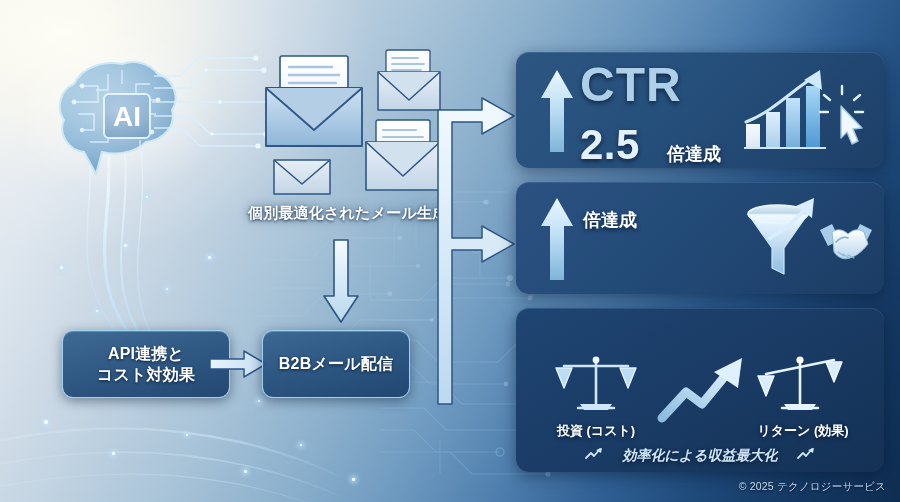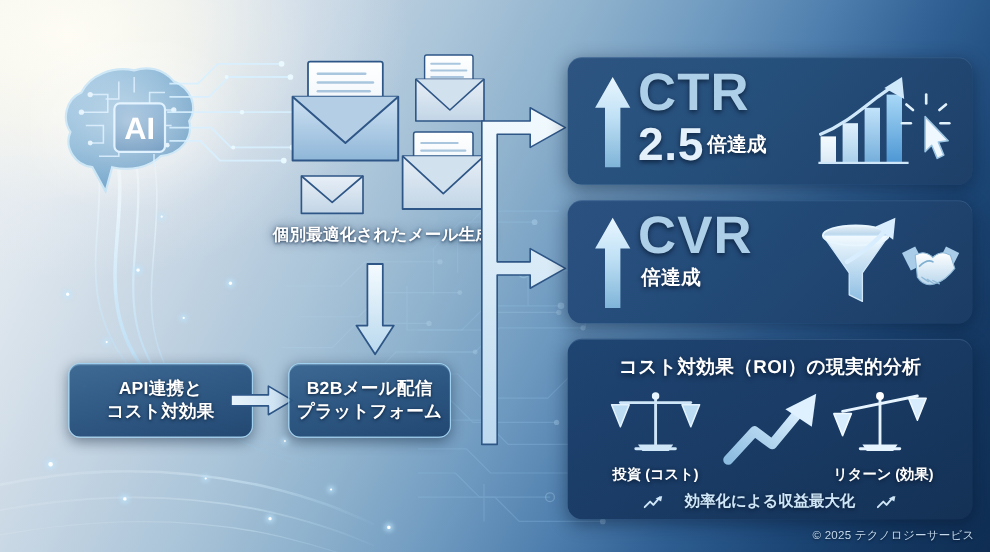--- a/index.html
+++ b/index.html
@@ -110,21 +110,21 @@
   #arrow-ctr { left:24px; top:16px; }
   #arrow-cvr { left:24px; top:14px; }
 
   .metric-text { position:absolute; left:64px; top:10px; }
   .metric-label {
     font-size:48px; font-weight:700; line-height:.96;
     color:#aecfe8;
     letter-spacing:1px;
     text-shadow:0 2px 5px rgba(4,18,40,.7);
   }
-  .metric-value-row { display:flex; align-items:center; margin-top:2px; }
+  .metric-value-row { display:flex; align-items:flex-end; margin-top:16px;gap:24px; }
   .metric-value {
     font-size:42px; font-weight:700; line-height:1;
     color:#e4f1fb;
     letter-spacing:.5px;
     text-shadow:0 2px 5px rgba(4,18,40,.75);
   }
   .metric-unit {
     font-size:18px; font-weight:700;
     color:#ffffff; margin-left:3px;
     text-shadow:0 2px 4px rgba(4,18,40,.8);
@@ -155,24 +155,25 @@
     color:#ffffff;
     text-shadow:0 1px 4px rgba(4,18,40,.9);
     white-space:nowrap;
     text-align:center;
   }
   #roi-cap-left  { left:20px;  top:114px; width:120px; }
   #roi-cap-right { left:222px; top:114px; width:130px; }
 
   .roi-footer {
     position:absolute; left:0; right:0; top:139px;
-    display:flex; align-items:center; justify-content:center; gap:20px;
+    display:flex; justify-content:center; gap:20px;
     font-size:14px; font-weight:700;
     color:#cfe6f7;
     text-shadow:0 1px 4px rgba(4,18,40,.85);
+    font-style:italic;
   }
   .mini-trend { width:18px; height:13px; flex:0 0 auto; }
 
   
   .copyright {
     position:absolute; right:14px; bottom:8px;
     font-size:10.5px;
     color:#c4d9ec;
     letter-spacing:.2px;
     text-shadow:0 1px 2px rgba(4,18,40,.8);
@@ -424,21 +425,20 @@
       <linearGradient id="hArrow" x1="0" y1="0" x2="1" y2="0">
         <stop offset="0%" stop-color="#e9f4fc"></stop>
         <stop offset="100%" stop-color="#c3dcef"></stop>
       </linearGradient>
     </defs>
     <path d="M2,11 H36 V3 L58,16 L36,29 V21 H2 Z" fill="url(#hArrow)" stroke="#2e5686" stroke-width="1.5" stroke-linejoin="round"></path>
   </svg>
 
   <div class="pbox" id="box-plat">
     <span>B2Bメール配信</span>
-    <span>プラットフォーム</span>
   </div>
 
   <svg class="branch" viewBox="0 0 100 320">
     <defs>
       <linearGradient id="brGrad" x1="0" y1="1" x2="0" y2="0">
         <stop offset="0%" stop-color="#bcd9ef"></stop>
         <stop offset="100%" stop-color="#f2fafe"></stop>
       </linearGradient>
     </defs>
 
@@ -514,21 +514,20 @@
         <linearGradient id="upGradB" x1="0" y1="1" x2="0" y2="0">
           <stop offset="0%" stop-color="#7fb4d8"></stop>
           <stop offset="55%" stop-color="#bfe0f5"></stop>
           <stop offset="100%" stop-color="#eaf7ff"></stop>
         </linearGradient>
       </defs>
       <path d="M17,2 L33,30 H24 V84 H10 V30 H1 Z" fill="url(#upGradB)"></path>
     </svg>
 
     <div class="metric-text">
-      <div class="metric-label">CVR</div>
       <div class="metric-value-row">
         <span class="metric-unit">倍達成</span>
       </div>
     </div>
 
     <svg class="panel-icons" id="icons-cvr" viewBox="0 0 132 88">
       <defs>
         <linearGradient id="funG" x1="0" y1="0" x2="0" y2="1">
           <stop offset="0%" stop-color="#f2faff"></stop>
             <stop offset="100%" stop-color="#8cbde2"></stop>
@@ -556,21 +555,20 @@
         <g stroke="#8fb9d8" stroke-width="1.2" stroke-linecap="round" fill="none">
           <path d="M94,58 L100,62"></path>
             <path d="M99,60 L105,64"></path>
             <path d="M104,61 L110,64"></path>
         </g>
       </g>
     </svg>
   </div>
 
   <div class="panel" id="panel-roi">
-    <div class="roi-title">コスト対効果（ROI）の現実的分析</div>
 
     <div class="roi-mid">
 
       <svg class="roi-scale" id="roi-scale-left" viewBox="0 0 92 62">
         <g stroke="#cfe6f8" stroke-width="2.6" fill="none" stroke-linecap="round">
           <path d="M46,8 V50"></path>
           <path d="M14,12 H78"></path>
           <path d="M28,54 H64"></path>
         </g>
         <circle cx="46" cy="6" r="3.4" fill="#e8f5ff"></circle>

